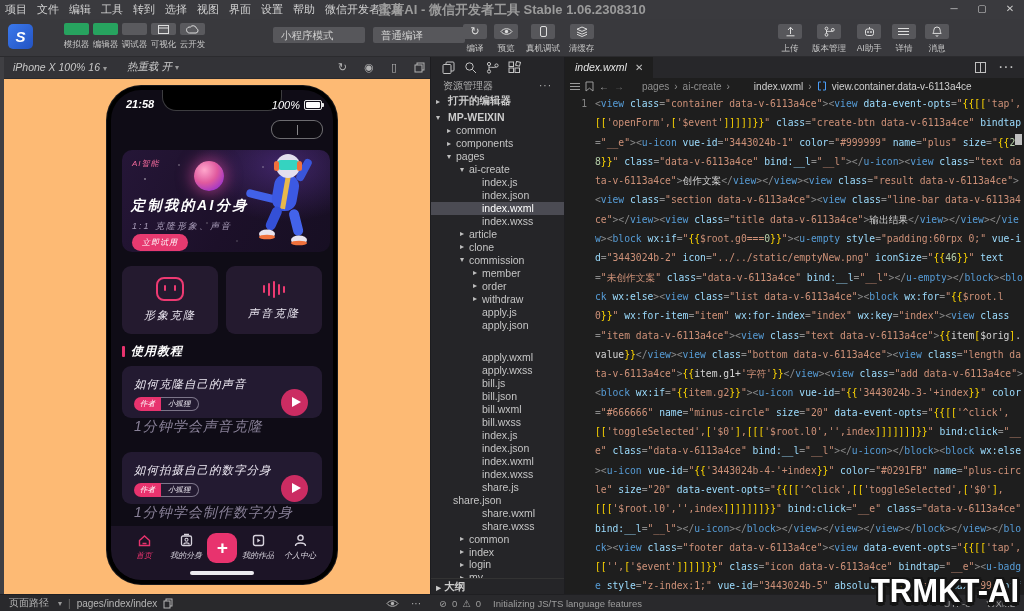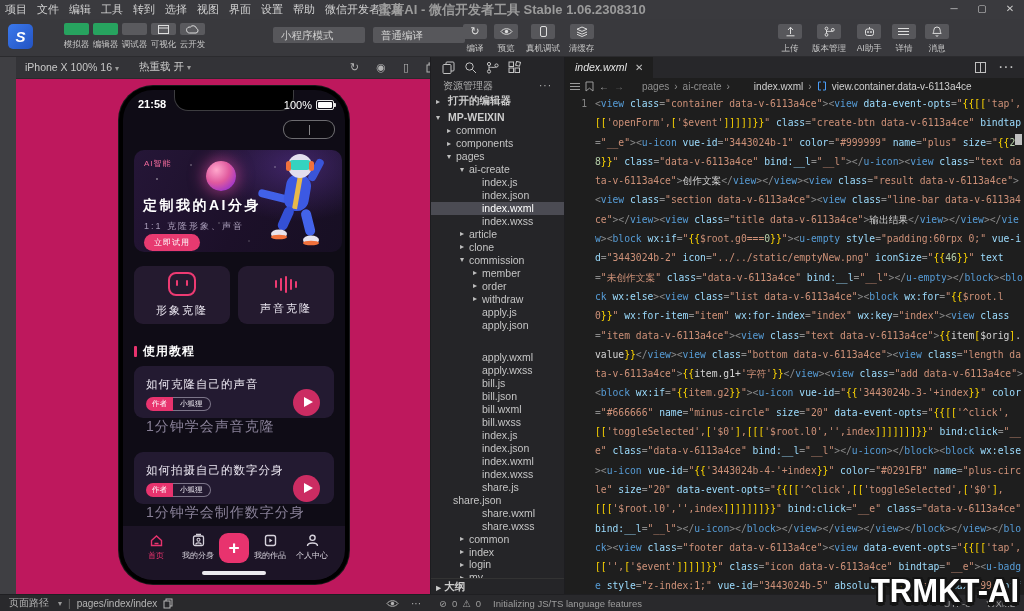--- a/index.html
+++ b/index.html
@@ -26,21 +26,21 @@
             font-size:10.5px;line-height:16px;padding:0 8px;width:76px;}
   #mode-dd{left:273px;} #compile-dd{left:373px;}
   .action-group{position:absolute;left:463px;top:5px;display:flex;gap:7px;}
   .raction-group{position:absolute;left:778px;top:5px;display:flex;gap:9px;}
   .action{text-align:center;}
   .abox{height:15px;min-width:22px;background:#57575b;border-radius:2px;color:#dedede;font-size:10px;
         line-height:15px;display:flex;align-items:center;justify-content:center;margin:0 auto;width:24px;}
   .albl{font-size:9px;color:#c6c6c6;margin-top:3px;white-space:nowrap;transform:scale(.95);}
   .icon-svg{display:inline-flex;align-items:center;justify-content:center;}
   
-  .simulator{position:absolute;left:16px;top:56px;width:430px;height:538px;background:#be185d;}
+  .simulator{position:absolute;left:4px;top:56px;width:430px;height:538px;background:#fdba74;font-style:italic;}
   .sim-header{position:absolute;top:0;left:0;right:0;height:22px;background:#333337;border-bottom:1px solid #2a2a2d;
               display:flex;align-items:center;padding:0 9px;gap:20px;color:#c9c9c9;font-size:10.5px;}
   .sim-icons{margin-left:auto;display:flex;gap:17px;color:#b2b2b2;font-size:11px;align-items:center;}
   .caret{font-size:8px;color:#9a9a9a;margin-left:3px;}
   
   .phone{position:absolute;left:103px;top:30px;width:230px;height:498px;background:#000;border-radius:34px;box-shadow:0 0 0 1px #19191b;}
   .screen{position:absolute;inset:4px;border-radius:30px;background:#0f0c16;overflow:hidden;}
   .notch{position:absolute;top:0;left:50%;transform:translateX(-50%);width:118px;height:20px;background:#000;
          border:1px solid #3d3d40;border-top:none;border-radius:0 0 14px 14px;}
   .ph-time{position:absolute;left:15px;top:8px;color:#fff;font-size:11px;font-weight:bold;}
@@ -60,21 +60,21 @@
   .banner-tag{position:absolute;left:10px;top:8px;color:#f06a9b;font-size:8px;letter-spacing:1px;}
   .sphere{position:absolute;left:72px;top:11px;width:30px;height:30px;border-radius:50%;
           background:radial-gradient(circle at 35% 30%,#ffa7cc,#e05a9e 45%,#8c2bd6 90%);
           box-shadow:0 0 14px 4px rgba(214,73,160,.5);}
   .hero-art{position:absolute;right:-2px;top:2px;}
   .banner-title{position:absolute;left:9px;top:47px;color:#fff;font-size:14px;font-weight:bold;letter-spacing:2.5px;white-space:nowrap;}
   .banner-sub{position:absolute;left:10px;top:70px;color:#a89cb8;font-size:9px;letter-spacing:2px;white-space:nowrap;}
   .banner-cta{position:absolute;left:10px;top:84px;background:#e73a70;color:#fff;font-size:8px;
               padding:3px 10px;border-radius:9px;letter-spacing:1px;}
   .features{position:absolute;left:11px;top:176px;display:flex;gap:8px;}
-  .fcard{width:96px;height:58px;background:#241a2f;border-radius:9px;display:flex;flex-direction:column;
+  .fcard{width:96px;height:68px;background:#241a2f;border-radius:9px;display:flex;flex-direction:column;
          align-items:center;justify-content:center;gap:7px;}
   .flabel{color:#eae6f0;font-size:11px;letter-spacing:2px;}
   .face-ic{width:24px;height:20px;border:2px solid #ed3a72;border-radius:8px;position:relative;}
   .face-ic::before,.face-ic::after{content:"";position:absolute;top:6px;width:2px;height:6px;border-radius:1px;background:#ed3a72;}
   .face-ic::before{left:6px;} .face-ic::after{right:6px;}
   .wave-ic{display:flex;align-items:center;gap:2.5px;height:20px;}
   .wave-ic i{display:block;width:2.5px;border-radius:2px;background:#ed3a72;}
   .section-hd{position:absolute;left:11px;top:253px;display:flex;align-items:center;gap:6px;}
   .sbar{width:3px;height:11px;background:#e8336e;border-radius:1px;}
   .stitle{color:#fff;font-size:12px;font-weight:bold;letter-spacing:1px;}

